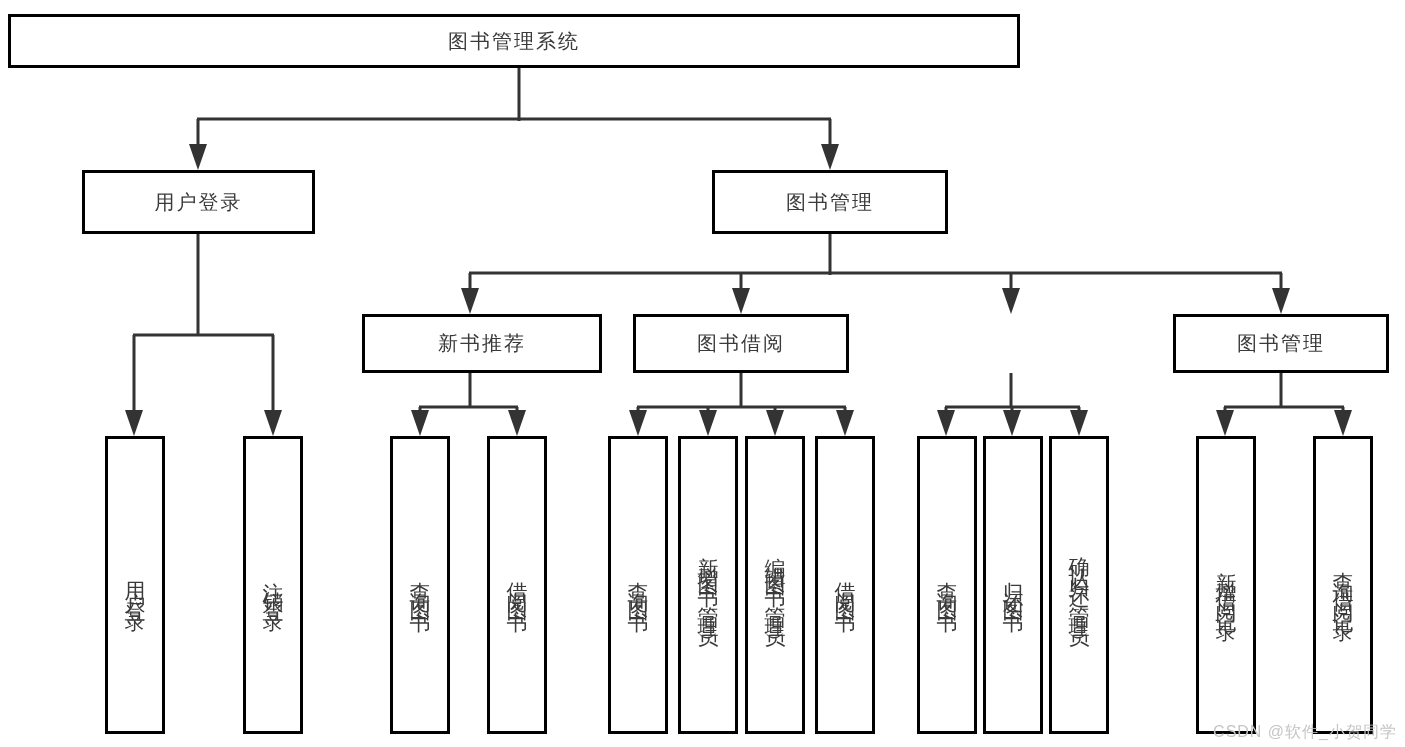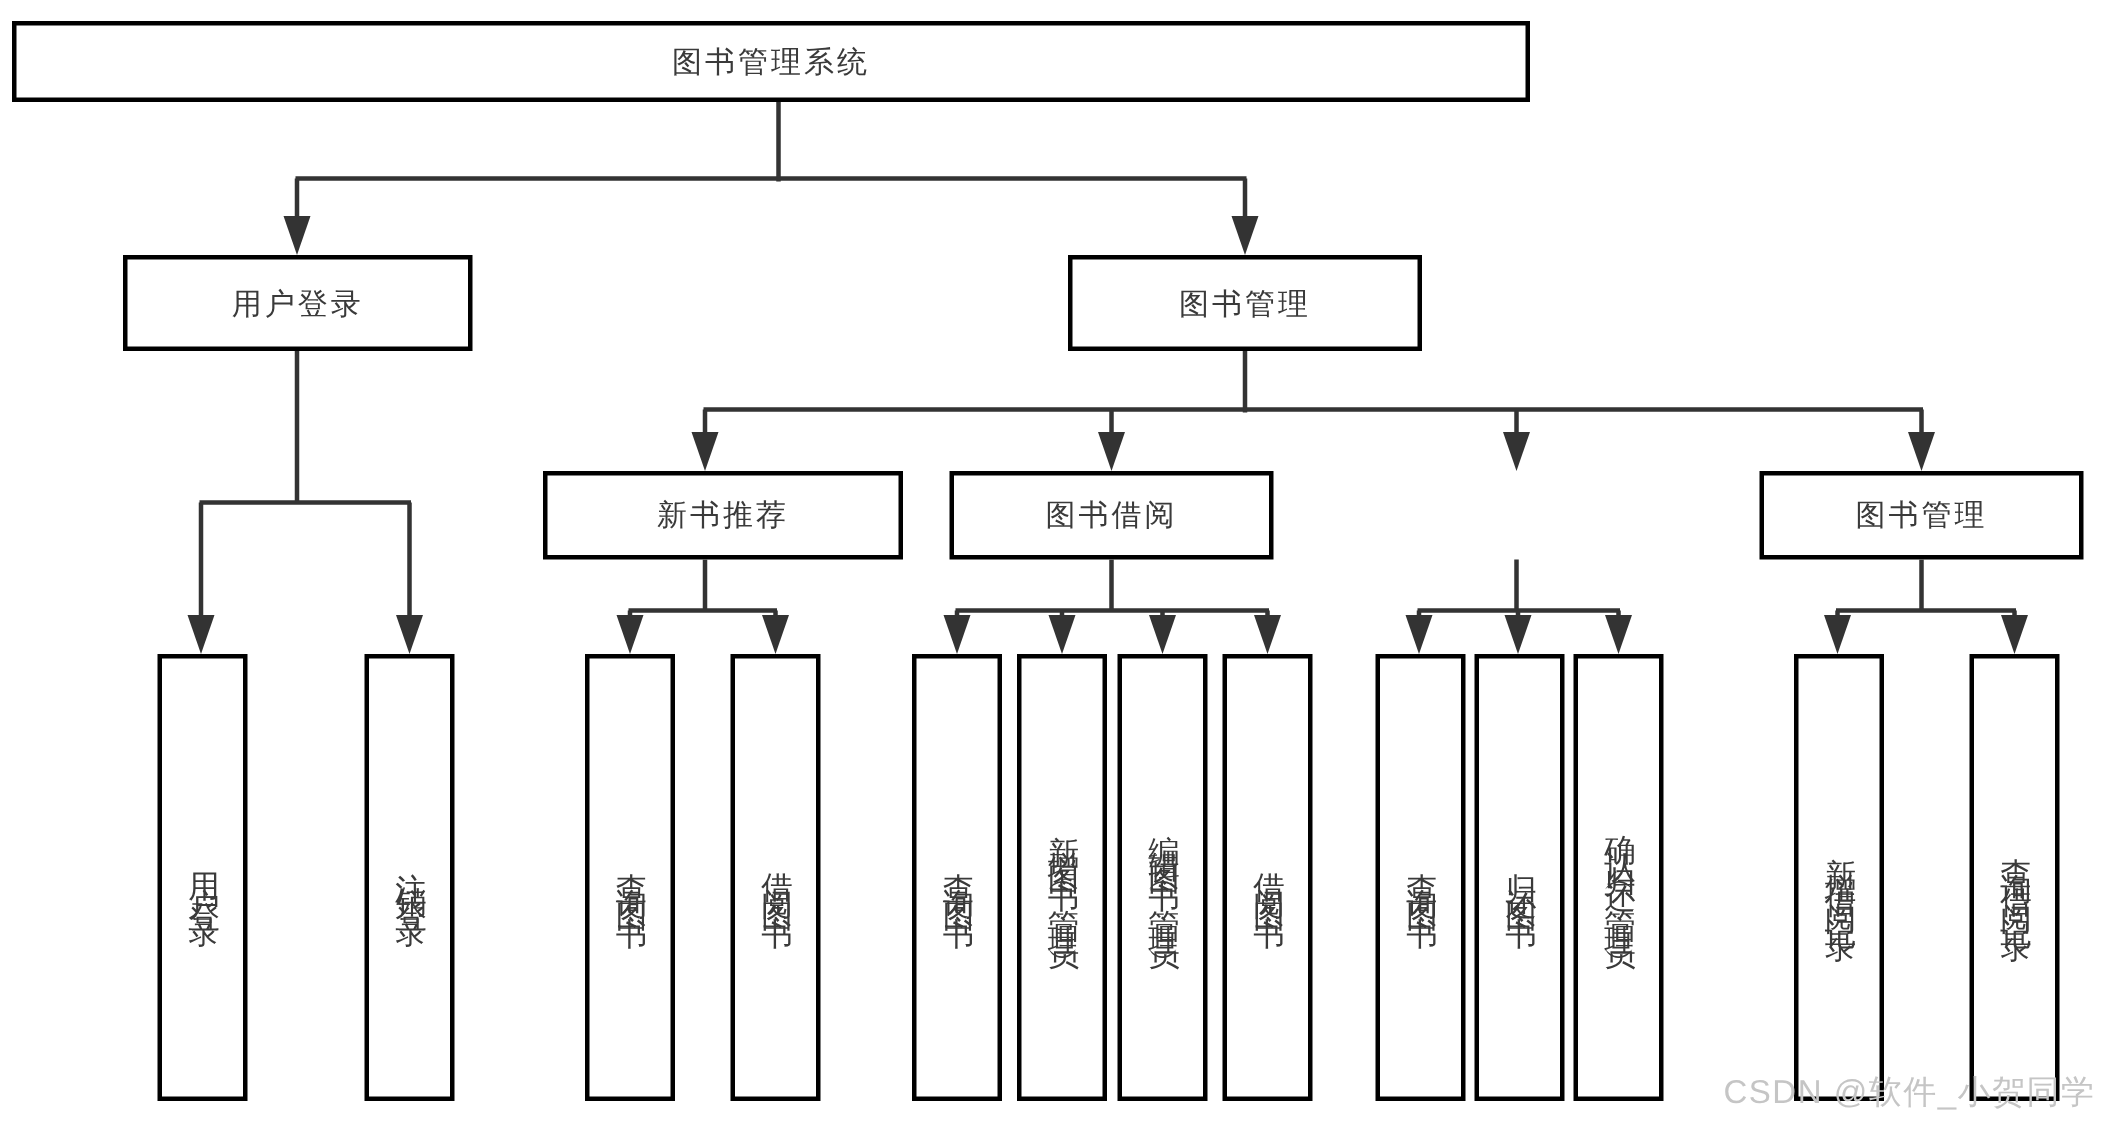--- a/index.html
+++ b/index.html
@@ -31,21 +31,21 @@
     font-size:21px;
     writing-mode:vertical-lr;
     text-orientation:mixed;
     letter-spacing:10px;
     line-height:60px;
   }
   .watermark{
     position:absolute;
     right:8px;
     bottom:4px;
-    font-size:22px;
+    font-size:16px;
     color:#c5c5c5;
     letter-spacing:1px;
     white-space:nowrap;
   }
 </style>
 </head>
 <body>
 
 <div id="stage">
 

